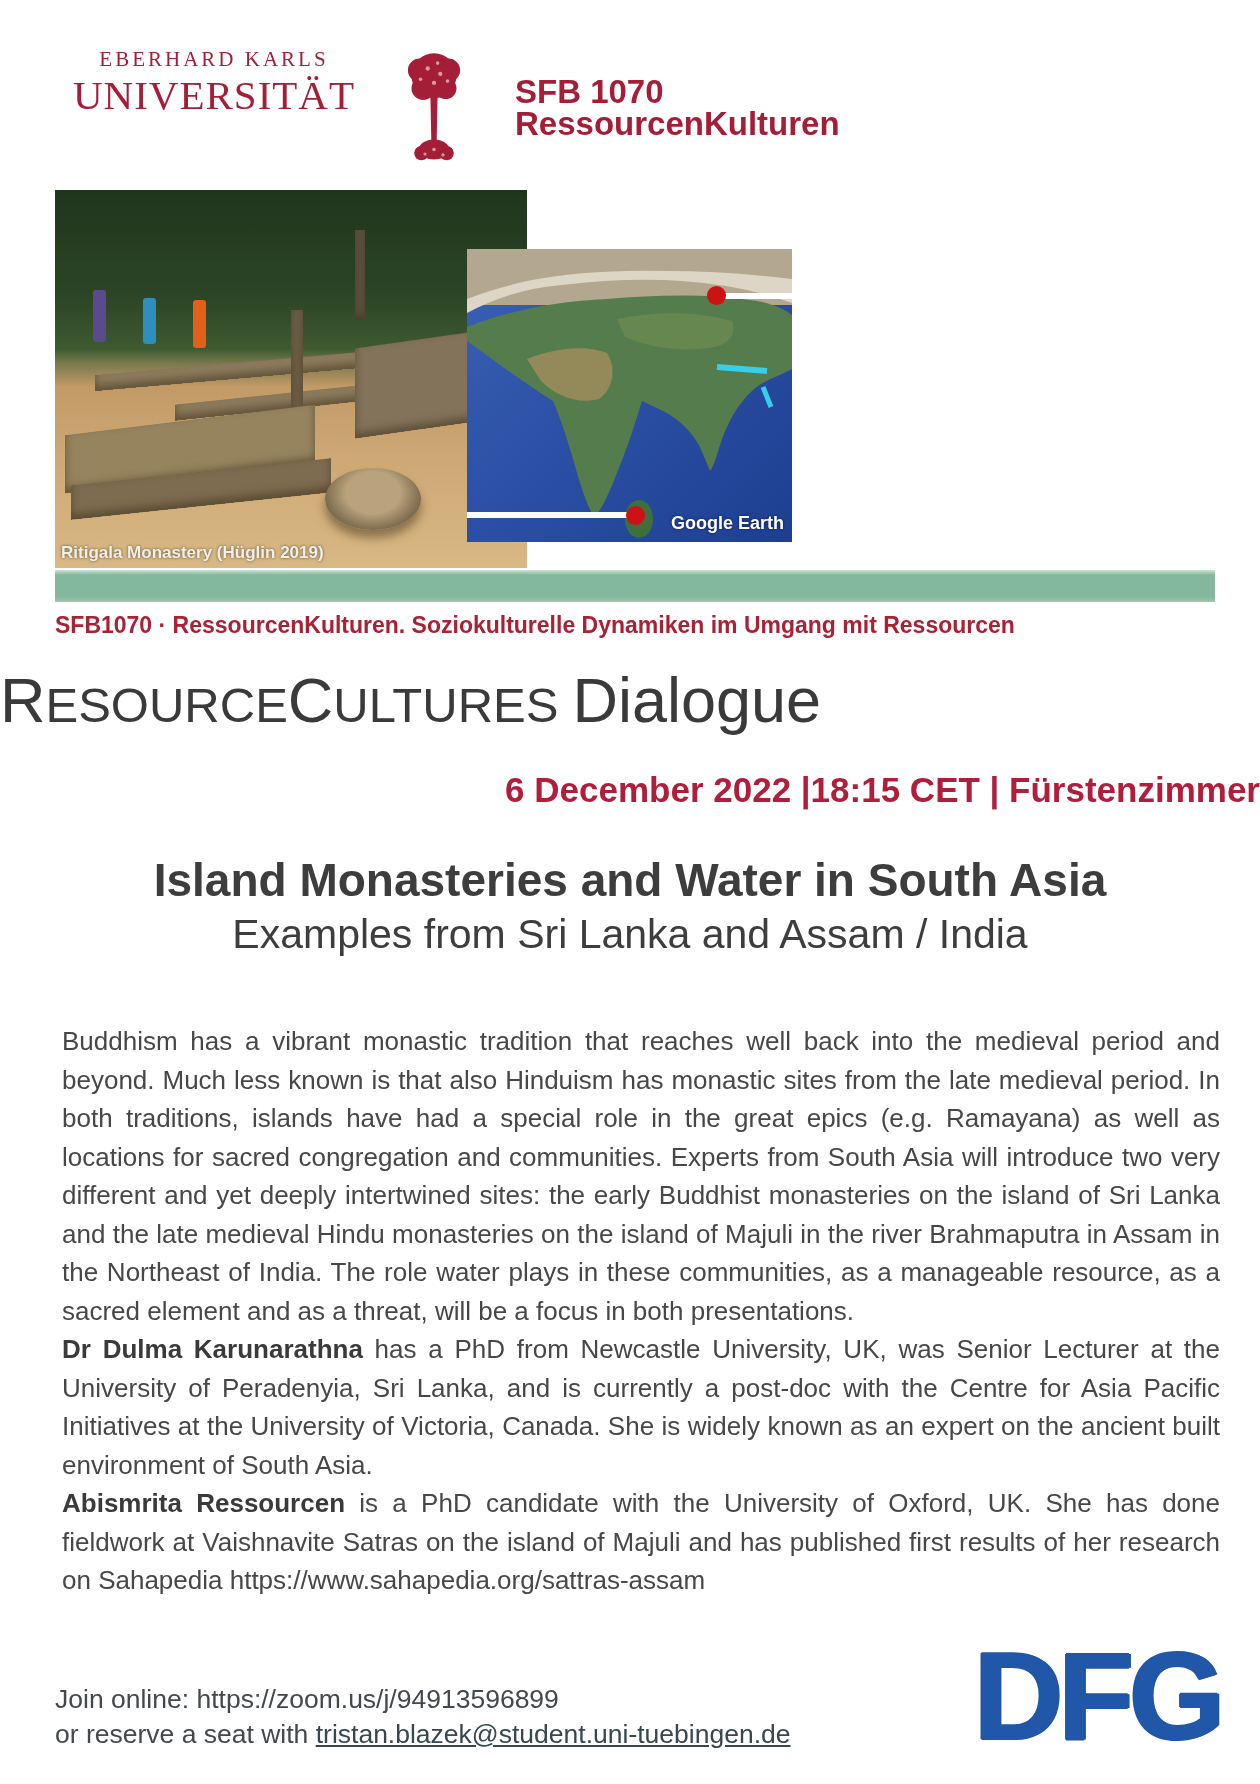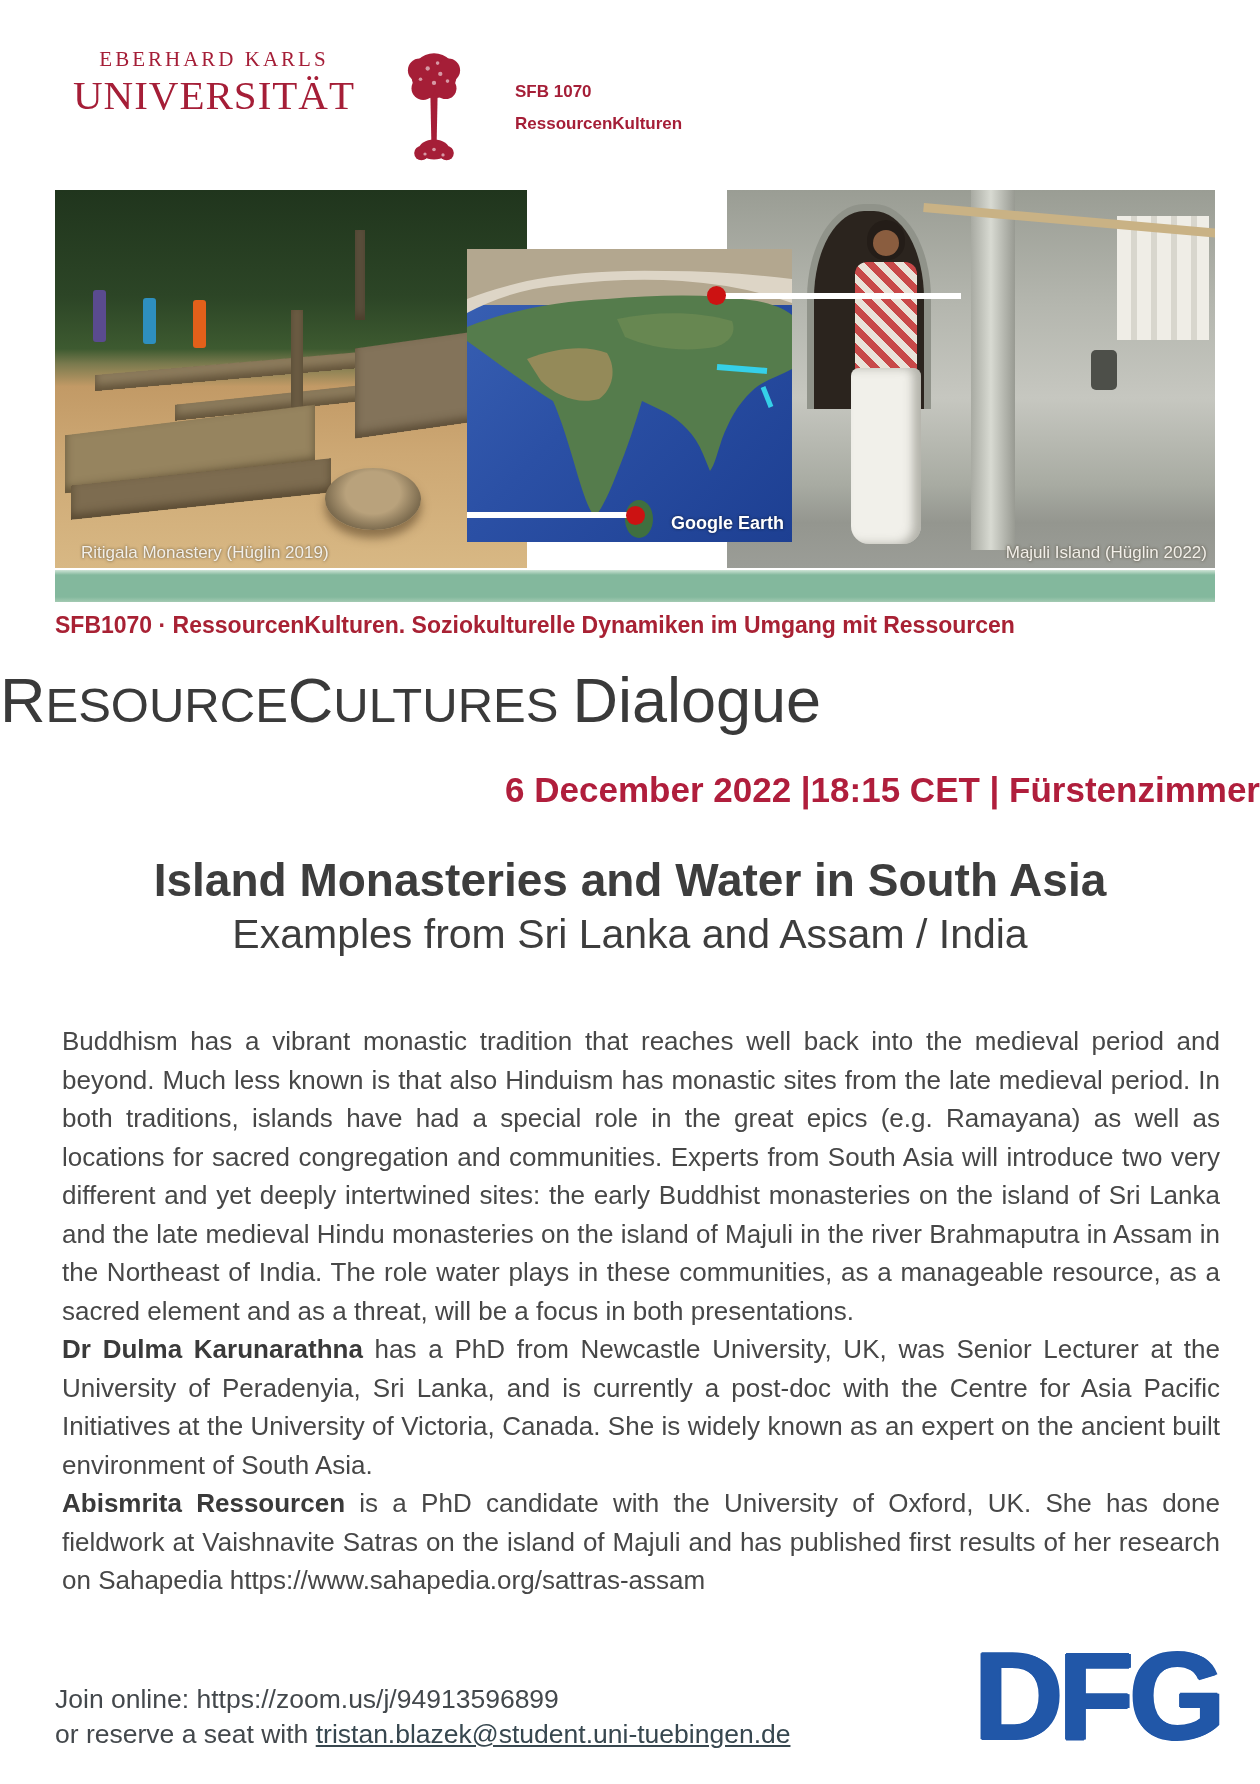--- a/index.html
+++ b/index.html
@@ -6,35 +6,35 @@
   .page{position:relative;width:1260px;height:1784px;background:#ffffff;overflow:hidden;
         font-family:"Liberation Sans",sans-serif;color:#474747;padding-left:16px;}
 
   
   .uni-wordmark{position:absolute;left:58px;top:46px;width:312px;text-align:center;
       color:#A51E37;font-family:"Liberation Serif",serif;}
   .uni-line1{font-size:21px;letter-spacing:3px;line-height:26px;}
   .uni-line2,.uni-line3{font-size:41px;letter-spacing:1px;line-height:47px;}
   .tree-logo{position:absolute;left:398px;top:50px;width:72px;height:118px;}
   .sfb-logo{position:absolute;left:515px;top:76px;color:#A51E37;font-weight:bold;
-      font-size:17px;line-height:32px;}
+      font-size:33px;line-height:32px;}
 
   
   .collage{position:absolute;left:55px;top:190px;width:1160px;height:378px;}
   .photo{position:absolute;top:0;height:378px;overflow:hidden;}
   .photo-left{left:0;width:472px;z-index:1;background:linear-gradient(180deg,#20351d 0%,#2c4526 28%,#3d5a30 42%,#7a7a4e 46%,#c29a66 52%,#cda874 70%,#d8b884 100%);}
   .photo-right{left:672px;width:488px;z-index:1;background:linear-gradient(180deg,#9a9d94 0%,#b4b6ae 30%,#c6c7c0 55%,#a8aba2 78%,#94968f 88%,#9b9d97 100%);}
   .pmap{position:absolute;left:412px;top:59px;width:325px;height:293px;z-index:2;
         background:linear-gradient(135deg,#3a62b5 0%,#2b50a5 45%,#1d3f92 100%);overflow:hidden;}
   .pmap svg{position:absolute;left:0;top:0;}
   .map-credit{position:absolute;right:8px;bottom:8px;color:#ffffff;font-size:18px;font-weight:bold;
         text-shadow:0 0 3px rgba(0,0,0,.6);}
   .caption{position:absolute;bottom:5px;color:#f2efe9;font-size:17px;
         text-shadow:0 0 3px rgba(60,50,30,.8);z-index:3;}
-  .cap-left{left:26px;}
+  .cap-left{left:6px;font-weight:bold;}
   .cap-right{right:8px;}
   .loc-line{position:absolute;height:6px;background:#ffffff;z-index:4;}
   .line-ne{left:668px;top:103px;width:238px;}
   .line-s{left:412px;top:322px;width:166px;}
   .loc-dot{position:absolute;width:19px;height:19px;border-radius:50%;background:#cc1212;z-index:5;}
   .dot-ne{left:652px;top:96px;}
   .dot-s{left:571px;top:316px;}
 
   
   .ppl{position:absolute;width:13px;border-radius:3px;z-index:2;}
@@ -139,34 +139,20 @@
       <div class="stone" style="left:120px;top:200px;width:280px;height:16px;transform:skewY(-6deg);"></div>
       <div class="stone" style="left:300px;top:150px;width:120px;height:90px;background:#83735a;transform:skewY(-8deg);"></div>
       <div class="stone" style="left:236px;top:120px;width:12px;height:110px;background:#6e5f46;"></div>
       <div class="stone" style="left:300px;top:40px;width:10px;height:90px;background:#5d5340;"></div>
       <div class="stone" style="left:10px;top:230px;width:250px;height:58px;background:#96845f;transform:skewY(-7deg);"></div>
       <div class="stone" style="left:16px;top:282px;width:260px;height:34px;background:#7d6c50;transform:skewY(-6deg);"></div>
       <div class="trough"></div>
       <span class="caption cap-left">Ritigala Monastery (Hüglin 2019)</span>
     </div>
 
-    <div class="photo photo-right">
-      <div class="doorway"></div>
-      <div class="pillar"></div>
-      <div class="bamboo"></div>
-      <div class="cloth"></div>
-      <div class="pot"></div>
-      <div class="woman">
-        <div class="w-hair"></div>
-        <div class="w-face"></div>
-        <div class="w-scarf"></div>
-        <div class="w-skirt"></div>
-      </div>
-      <span class="caption cap-right">Majuli Island (Hüglin 2022)</span>
-    </div>
 
     <div class="pmap">
       <svg width="325" height="293" viewBox="0 0 325 293" xmlns="http://www.w3.org/2000/svg">
         <rect x="0" y="0" width="325" height="56" fill="#b3a78f"></rect>
         <path d="M0,64 Q45,40 95,36 Q160,28 215,32 Q275,36 325,54 L325,30 Q260,22 200,22 Q120,20 60,32 Q25,40 0,50 Z" fill="#ddd5c6"></path>
         <path d="M0,78 C40,62 90,52 140,50 C190,46 240,44 290,52 C310,56 320,62 325,66
                  L325,120 C310,128 295,132 285,142 C270,156 262,172 255,190 C250,205 248,215 243,222
                  L236,205 C228,185 214,172 198,163 L175,152 C168,175 160,200 150,224
                  C143,242 136,258 128,268 C122,262 116,244 110,224 C102,196 94,170 86,152
                  C60,136 28,112 0,92 Z" fill="#557c4c"></path>

